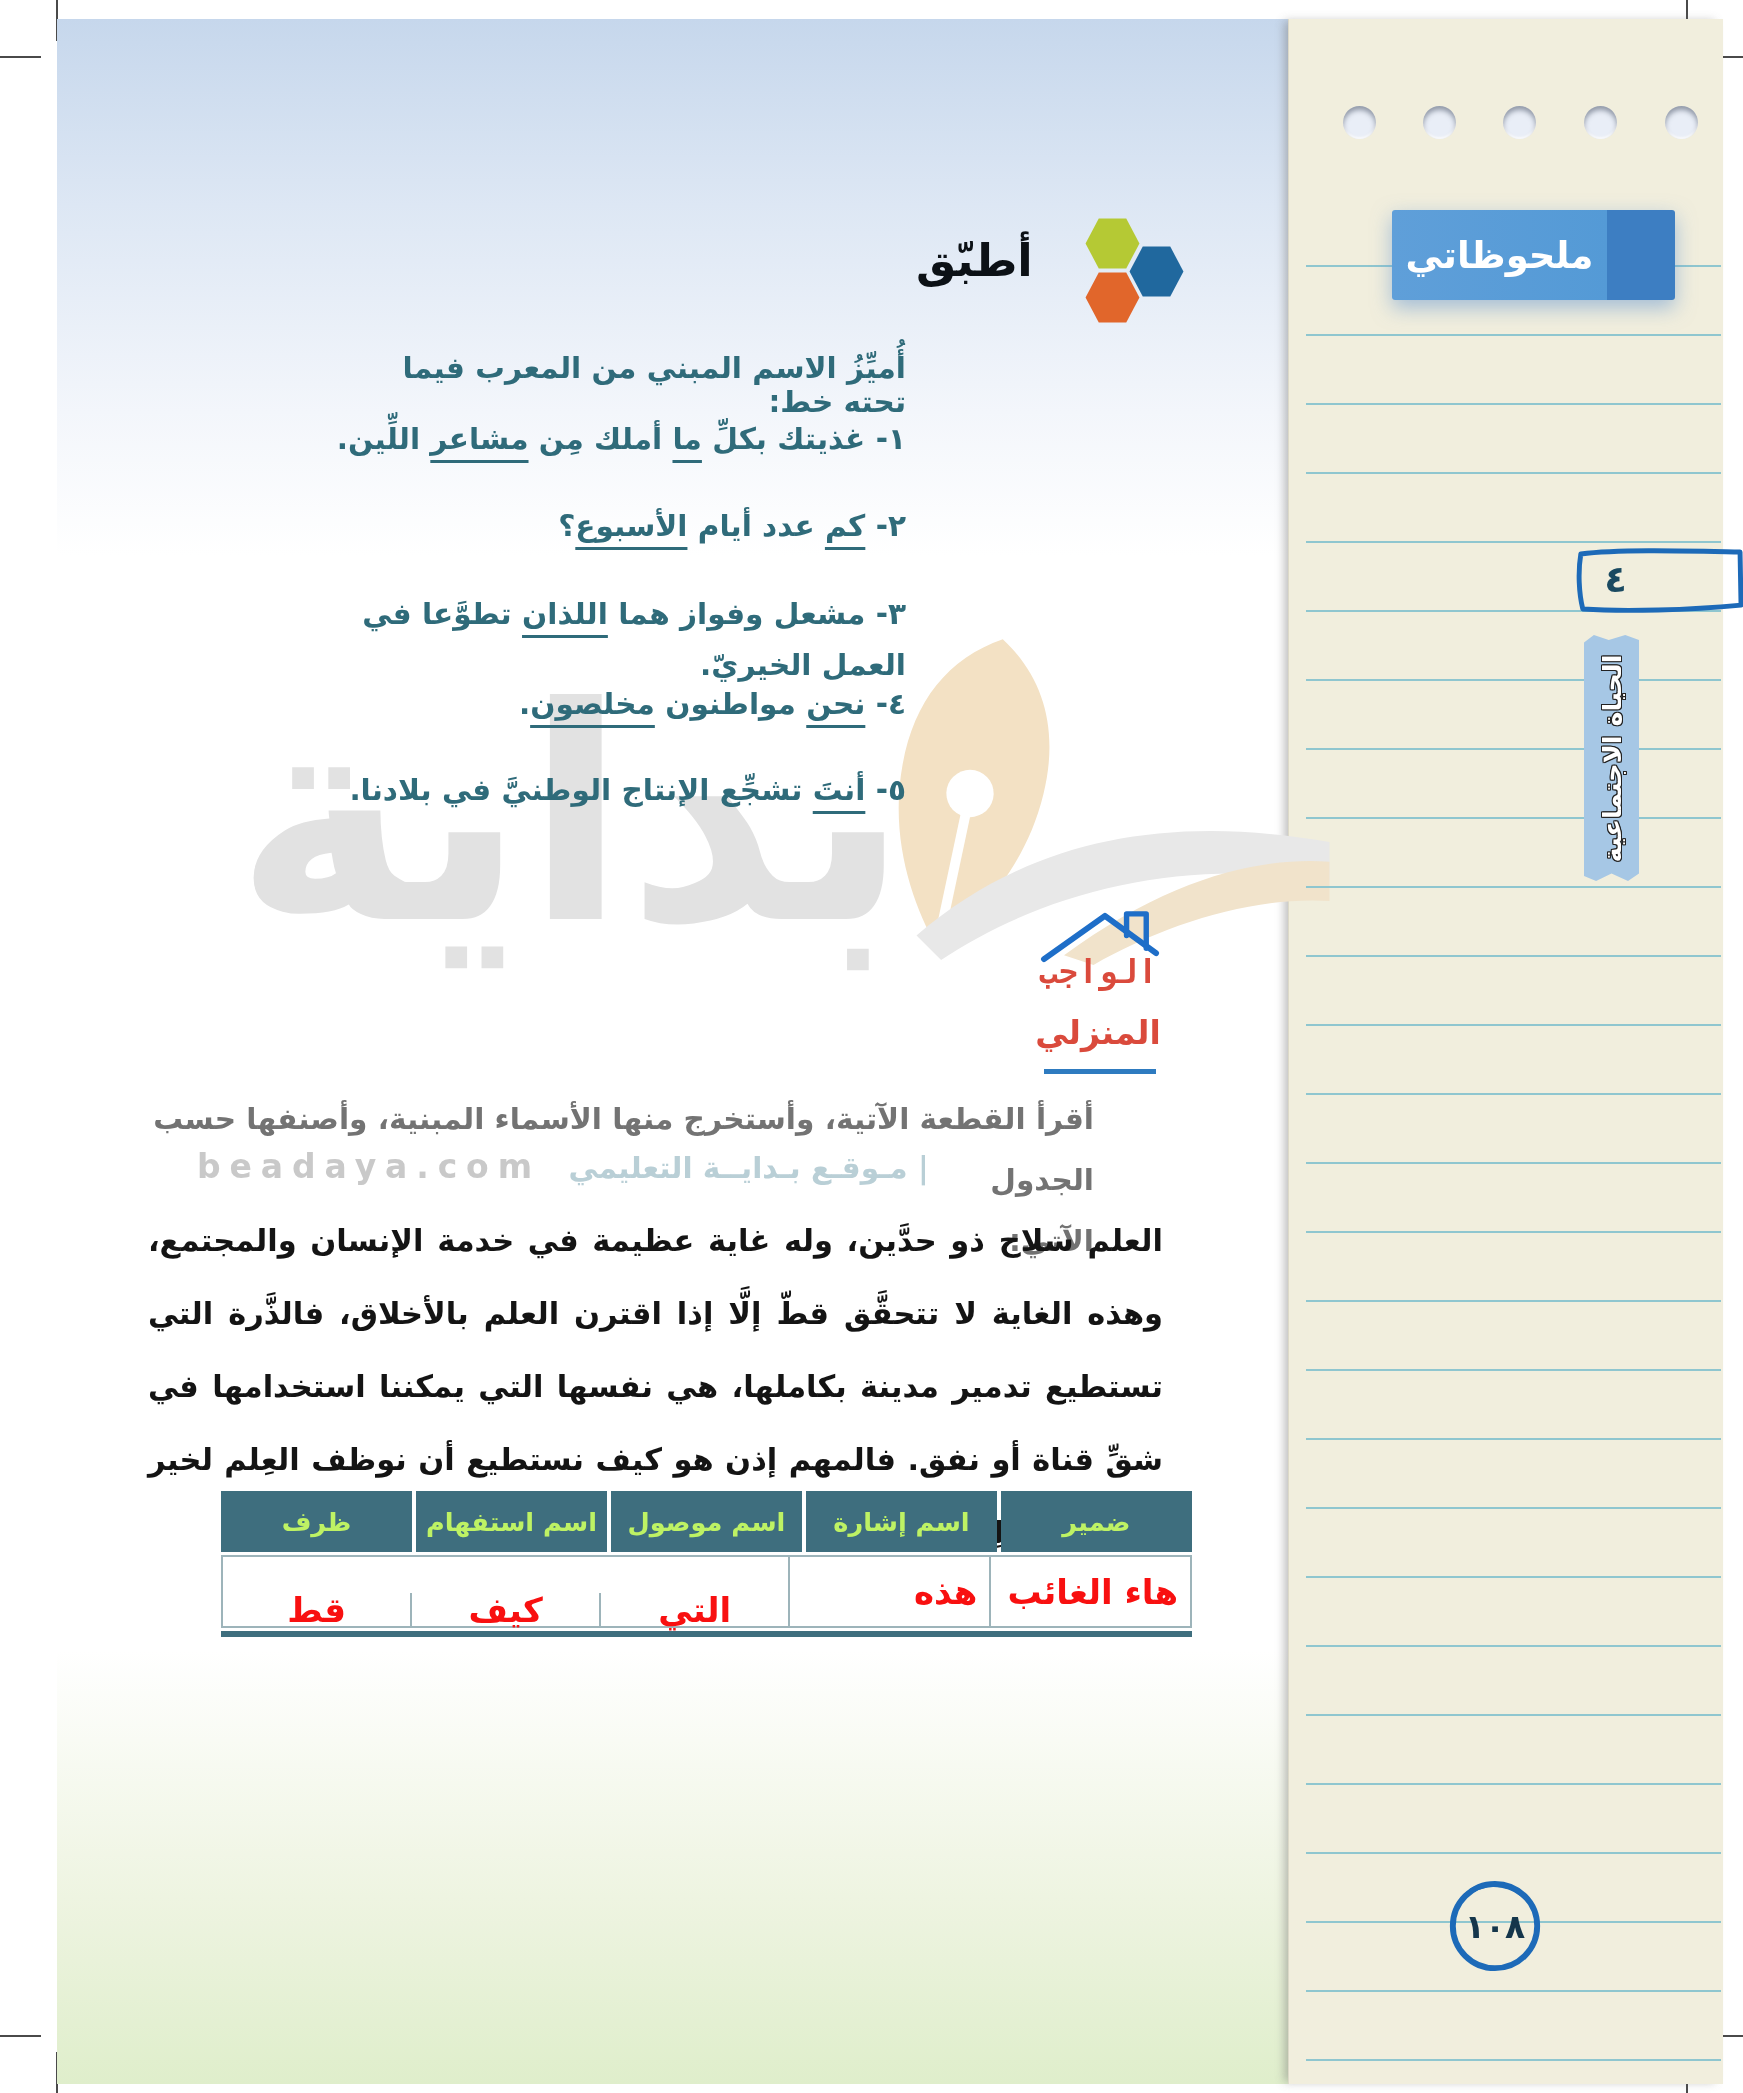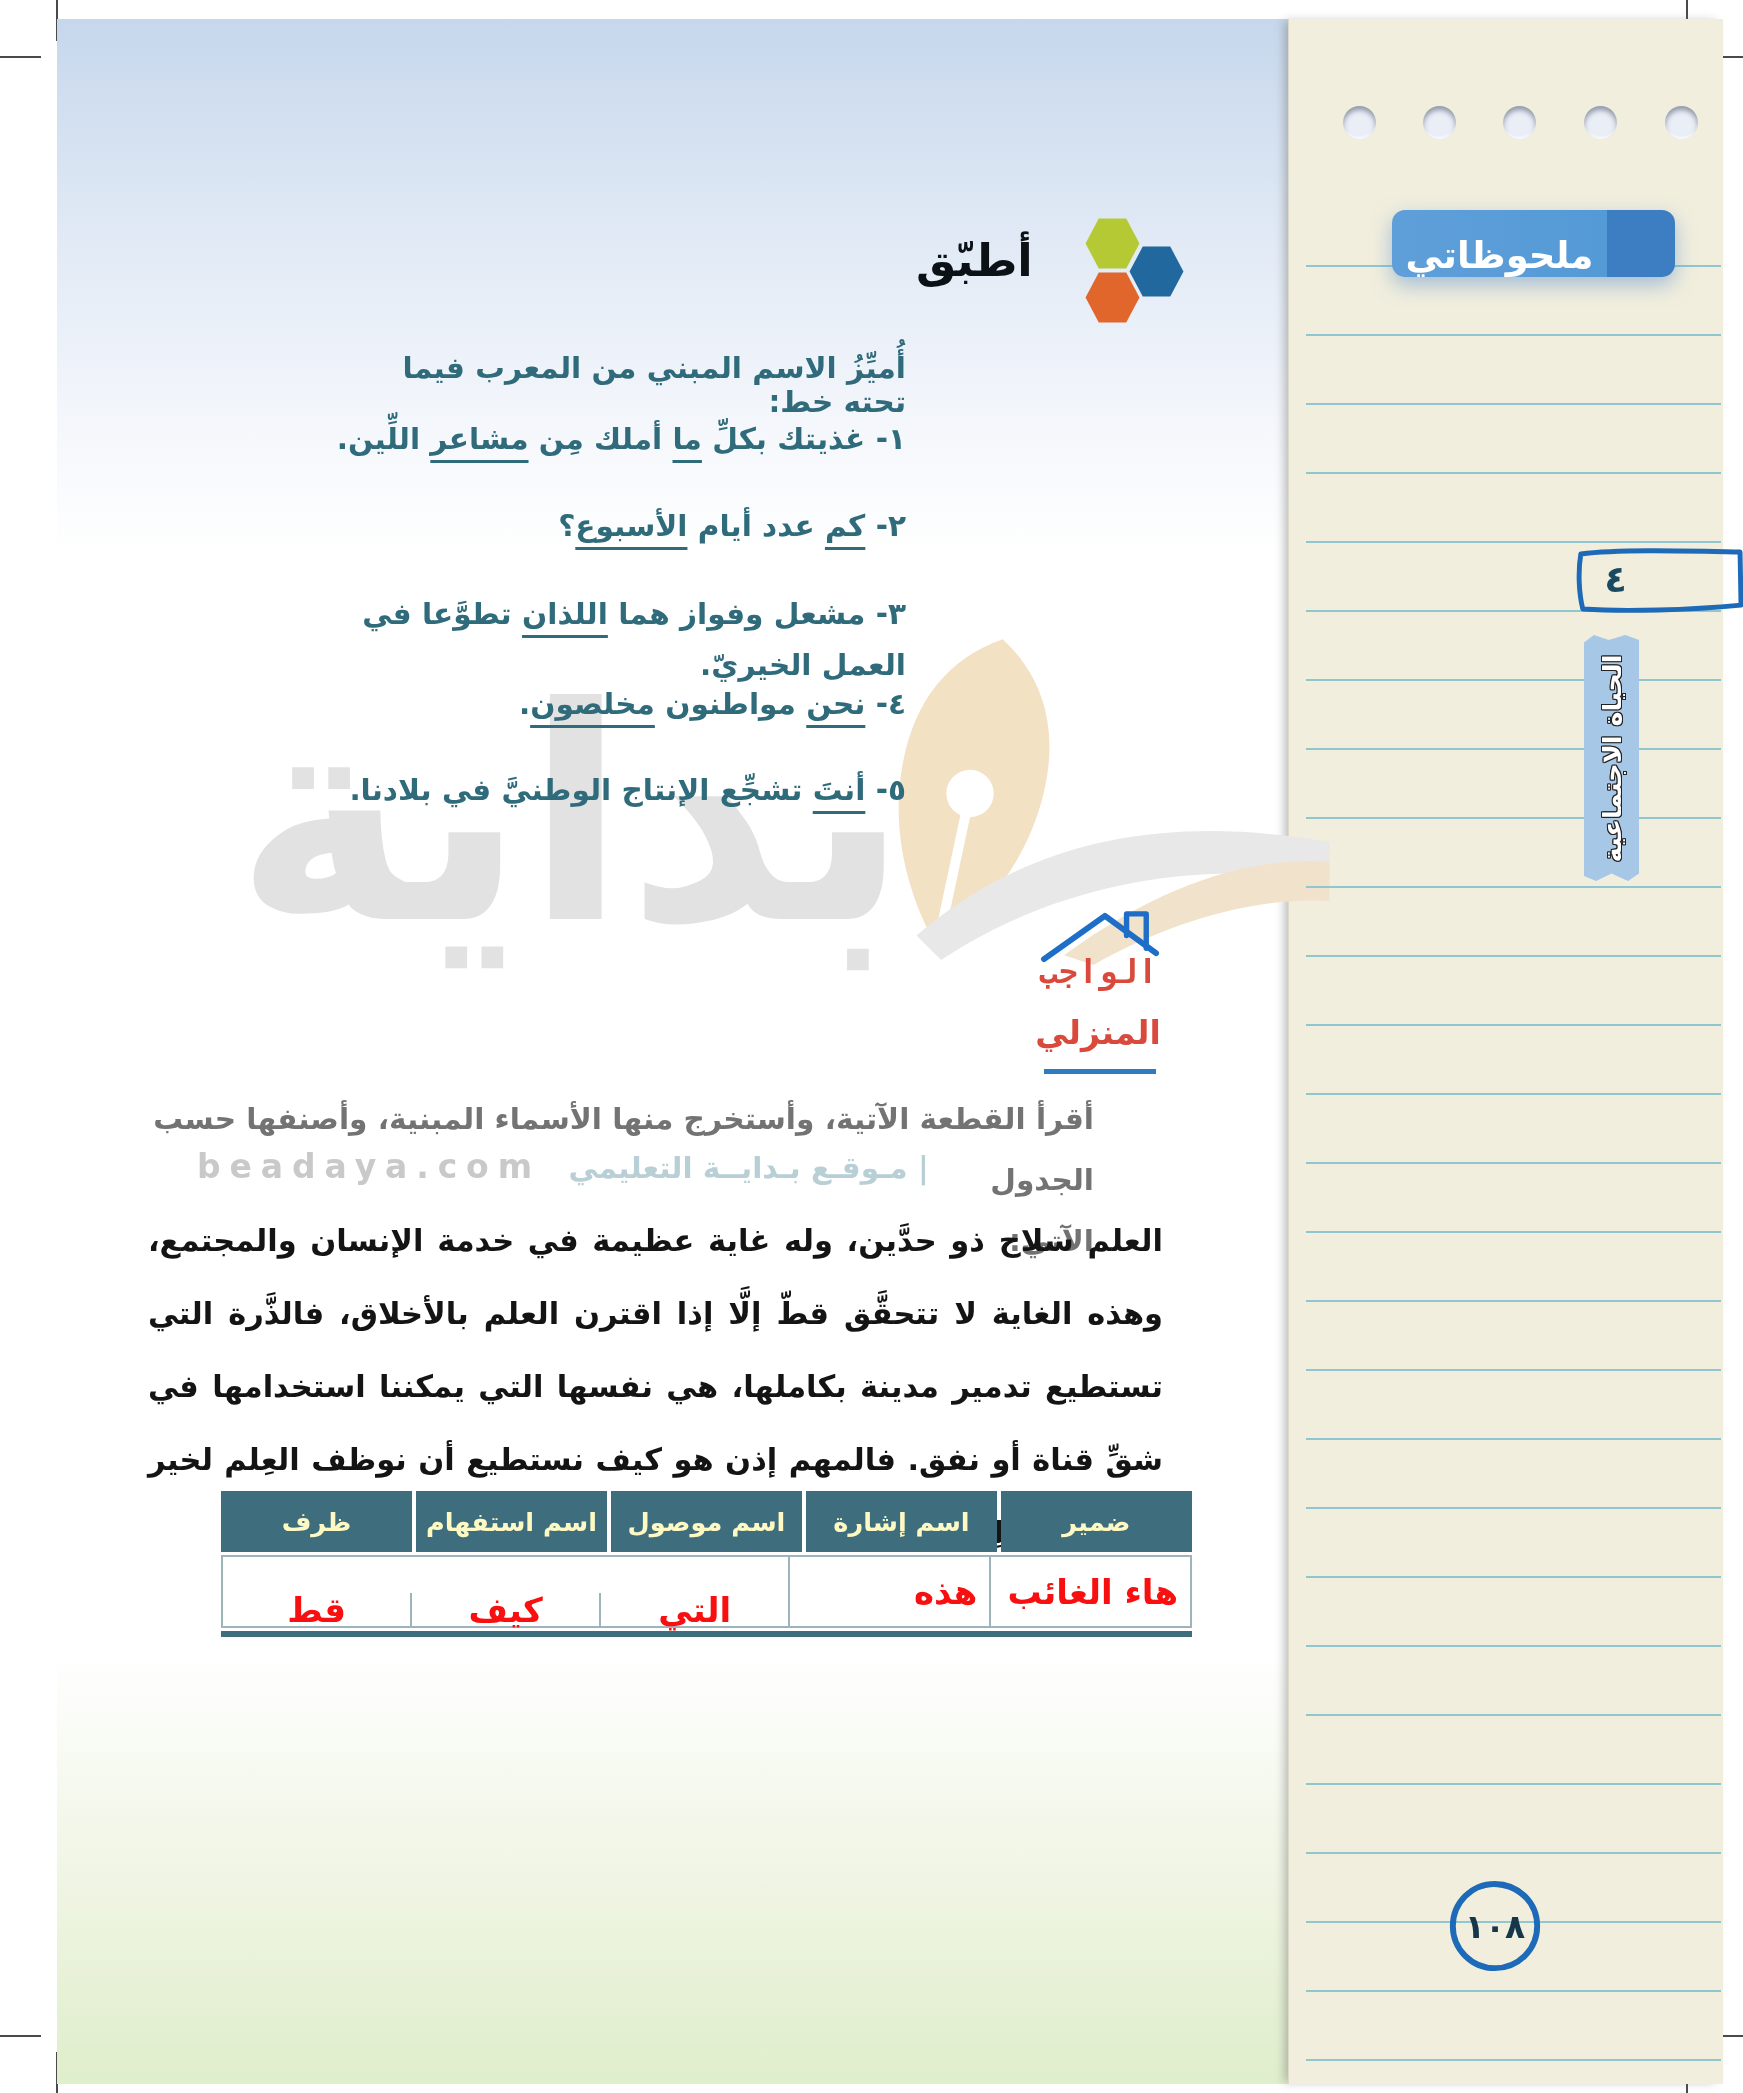--- a/index.html
+++ b/index.html
@@ -84,21 +84,21 @@
 
   #passage{
     left:148px;top:1204px;width:1015px;z-index:3;
     direction:rtl;text-align:justify;text-align-last:right;
     font-size:30.5px;font-weight:bold;color:#141414;line-height:73px;
   }
 
   
   #grammar-table{left:221px;top:1491px;width:971px;z-index:3;direction:rtl;}
   #gt-header{display:flex;height:61px;column-gap:3.9px;}
-  .gt-hcell{flex:1;background:#3e6e7e;color:#fef9c3;font-size:25.6px;font-weight:bold;
+  .gt-hcell{flex:1;background:#3e6e7e;color:#bef264;font-size:25.6px;font-weight:bold;
     display:flex;align-items:center;justify-content:center;}
   #gt-gap{height:3px;}
   #gt-body{display:flex;height:73px;border:2px solid #9db4ba;background:#fff;}
   .gt-bcell{flex:1;background:#ffffff;color:#f81010;font-size:34px;font-weight:bold;
     display:flex;align-items:center;}
   .gt-bcell:not(:last-child){border-inline-end:2px solid #9db4ba;}
   .align-center{justify-content:center;margin-top:36px;}
   .align-right{justify-content:flex-start;padding-inline-start:11.8px;}
   #gt-bottom{height:5.9px;background:#3e6e7e;margin-top:3px;}
 
@@ -107,21 +107,21 @@
     background:#e9eef7;
     box-shadow:inset 0 3.9px 4.9px rgba(60,70,90,.5),inset 0 -2px 2px rgba(255,255,255,.85);}
   #hole1{left:1343px;} #hole2{left:1423px;} #hole3{left:1503px;}
   #hole4{left:1584px;} #hole5{left:1665px;}
 
   #ruled-lines{
     left:1306px;top:265px;width:415px;height:1797px;z-index:2;position:absolute;
     background:repeating-linear-gradient(to bottom,#8fc6cf 0 2px,transparent 2px 69px);
   }
   #notes-label{
-    left:1392px;top:210px;width:283px;height:67px;z-index:4;border-radius:13px;
+    left:1392px;top:210px;width:283px;height:90px;z-index:4;border-radius:3px;
     background:linear-gradient(90deg,#5f9fd9 0%,#549ad6 76%,#3d7ec2 76%,#3d7ec2 100%);
     box-shadow:0 7.9px 19.7px rgba(100,150,210,.55);
     text-decoration:underline;
   }
   #notes-label-text{
     position:absolute;left:0;top:0;width:76%;height:91px;
     display:flex;align-items:center;justify-content:center;
     color:#ffffff;font-size:37px;font-weight:bold;direction:rtl;
   }
   #unit-box{left:1571px;top:540px;z-index:4;}

